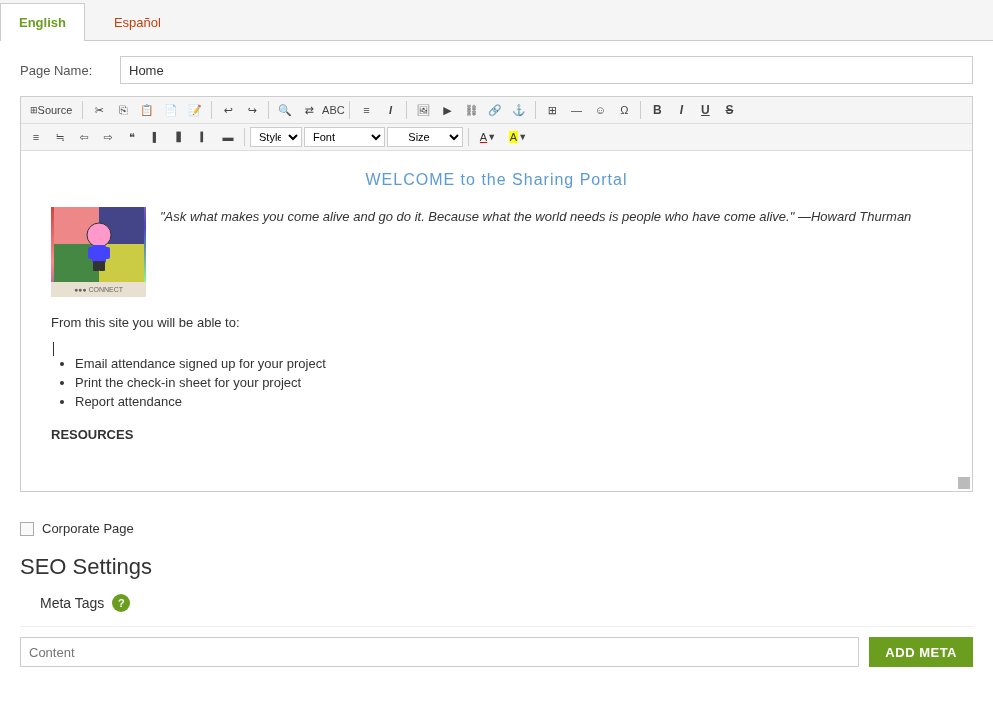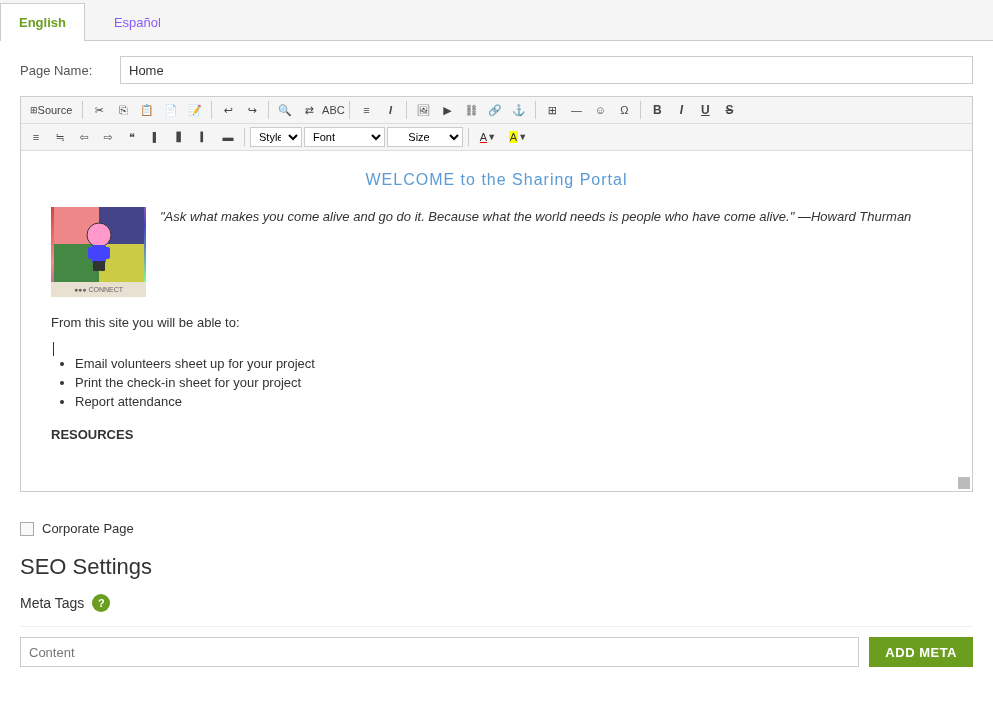--- a/index.html
+++ b/index.html
@@ -34,21 +34,21 @@
       position: relative;
       top: 1px;
     }
     .lang-tab.active {
       background: #fff;
       border-color: #ccc;
       color: #6b9e1f;
       font-weight: bold;
     }
     .lang-tab.inactive {
-      color: #8b5cf6;
+      color: #c2410c;
     }
 
     
     .main-content {
       padding: 15px 20px;
     }
 
     
     .page-name-row {
       display: flex;
@@ -242,20 +242,21 @@
     }
     .meta-tags-row {
       display: flex;
       align-items: center;
       margin-bottom: 14px;
     }
     .meta-tags-label {
       font-size: 14px;
       color: #333;
       margin-right: 8px;
+      margin-left: 20px;
     }
     .help-badge {
       display: inline-flex;
       align-items: center;
       justify-content: center;
       width: 18px;
       height: 18px;
       background: #6b9e1f;
       color: #fff;
       border-radius: 50%;
@@ -429,21 +430,21 @@
               <span style="font-size:7px;color:#666;">●●● CONNECT</span>
             </div>
           </div>
           <div class="editor-quote">"Ask what makes you come alive and go do it. Because what the world needs is people who have come alive." —Howard Thurman</div>
         </div>
 
         <div class="editor-from">From this site you will be able to:</div>
         <span class="cursor-caret"></span>
 
         <ul class="editor-list">
-          <li>Email volunteers sheet up for your project</li>
+          <li>Email attendance signed up for your project</li>
           <li>Print the check-in sheet for your project</li>
           <li>Report attendance</li>
         </ul>
 
         <div class="editor-resources">RESOURCES</div>
 
         <div class="editor-resize-handle"></div>
       </div>
     </div>
   </div>

